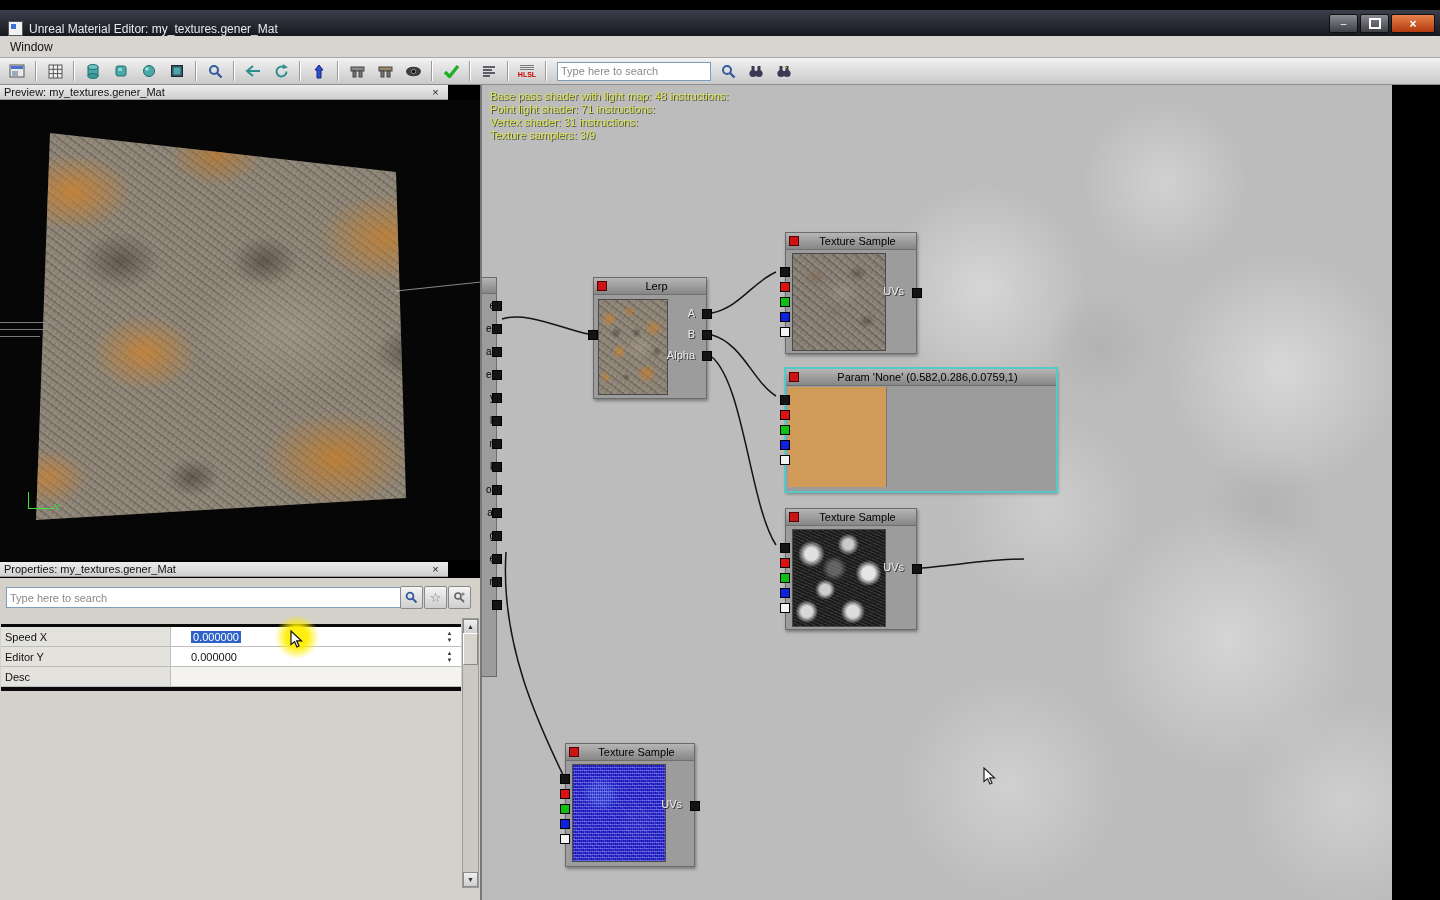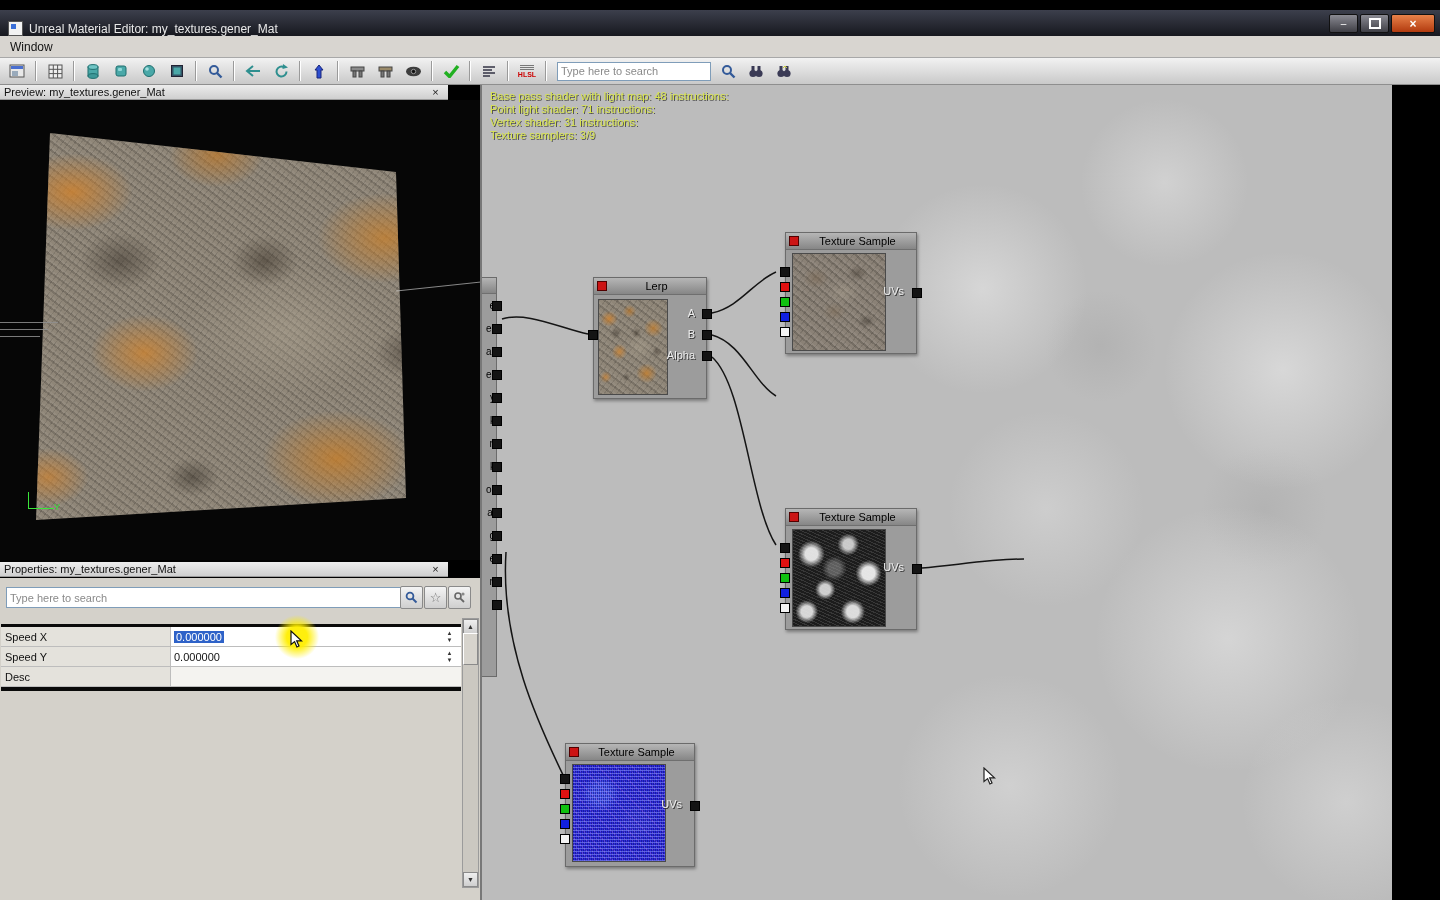--- a/index.html
+++ b/index.html
@@ -91,21 +91,21 @@
   
   #props-body{position:absolute;top:578px;left:0;width:481px;height:322px;background:#d4d1ca;}
   #props-search{position:absolute;left:6px;top:9px;width:388px;height:19px;border:1px solid #7f9db9;
     font-size:11px;padding:0 3px;color:#333;}
   #props-search::placeholder{color:#8a8a8a;}
   .pbtn{position:absolute;top:8px;width:21px;height:21px;border:1px solid #8a8a8a;border-radius:2px;
     background:linear-gradient(#f4f4f4,#cfcfcf);display:flex;align-items:center;justify-content:center;font-size:12px;color:#555;}
   #pgrid{position:absolute;left:1px;top:46px;width:460px;border-top:3px solid #0a0a0a;border-bottom:4px solid #0a0a0a;}
   .prow{display:flex;height:19px;border-bottom:1px solid #bdbdbd;background:#e4e2dc;font-size:11px;color:#111;position:relative;}
   .plabel{width:170px;display:flex;align-items:center;padding-left:4px;box-sizing:border-box;border-right:1px solid #bdbdbd;}
-  .pvalue{flex:1;background:#fff;display:flex;align-items:center;padding-left:3px;text-align:right;}
+  .pvalue{flex:1;background:#fff;display:flex;align-items:center;padding-left:20px;text-align:right;}
   .prow.desc .pvalue{background:#f4f3f0;}
   .sel{background:#2e62c8;color:#fff;padding:0 2px;}
   .spin{position:absolute;right:6px;top:1px;width:11px;height:17px;display:flex;flex-direction:column;
     align-items:center;justify-content:center;font-size:6px;color:#333;line-height:7px;}
   .vscroll{position:absolute;right:2px;top:40px;width:15px;height:268px;background:#cbc8c1;border:1px solid #9b9b9b;}
   .sbtn{position:absolute;left:0;width:13px;height:13px;background:linear-gradient(#efefef,#cfcfcf);
     border:1px solid #8a8a8a;font-size:7px;color:#333;text-align:center;line-height:13px;}
   .sthumb{position:absolute;left:0;top:14px;width:13px;height:30px;background:#d7d4cd;
     border:1px solid #8a8a8a;border-top-color:#fff;border-left-color:#fff;}
 
@@ -351,21 +351,21 @@
         <div class="plabel">Speed X</div>
         <div class="pvalue">
           <span class="sel">0.000000</span>
         </div>
         <div class="spin">
             <span>▲</span>
             <span>▼</span>
           </div>
       </div>
       <div class="prow">
-        <div class="plabel">Speed Y</div>
+        <div class="plabel">Editor Y</div>
         <div class="pvalue">
           <span>0.000000</span>
         </div>
         <div class="spin">
             <span>▲</span>
             <span>▼</span>
           </div>
       </div>
       <div class="prow desc">
         <div class="plabel">Desc</div>
@@ -444,20 +444,32 @@
       <div class="thumb rock-gray" style="left:6px;top:20px;width:92px;height:96px;"></div>
       <span class="pin-label" style="right:12px;top:52px;">UVs</span>
       <span class="conn c-black" style="left:-6px;top:34px;"></span>
       <span class="conn c-red" style="left:-6px;top:49px;"></span>
       <span class="conn c-green" style="left:-6px;top:64px;"></span>
       <span class="conn c-blue" style="left:-6px;top:79px;"></span>
       <span class="conn c-white" style="left:-6px;top:94px;"></span>
       <span class="conn c-black" style="right:-6px;top:55px;"></span>
     </div>
 
+    <div class="node" id="node-param" style="left:303px;top:283px;width:270px;height:122px;">
+      <div class="nhead">
+        <span class="rt"></span>
+        <span class="ntitle">Param 'None' (0.582,0.286,0.0759,1)</span>
+      </div>
+      <div id="param-swatch"></div>
+      <span class="conn c-black" style="left:-6px;top:26px;"></span>
+      <span class="conn c-red" style="left:-6px;top:41px;"></span>
+      <span class="conn c-green" style="left:-6px;top:56px;"></span>
+      <span class="conn c-blue" style="left:-6px;top:71px;"></span>
+      <span class="conn c-white" style="left:-6px;top:86px;"></span>
+    </div>
 
     <div class="node" id="node-tex-mid" style="left:303px;top:423px;width:130px;height:120px;">
       <div class="nhead">
         <span class="rt"></span>
         <span class="ntitle">Texture Sample</span>
       </div>
       <div class="thumb noise-bw" style="left:6px;top:20px;width:92px;height:96px;"></div>
       <span class="pin-label" style="right:12px;top:52px;">UVs</span>
       <span class="conn c-black" style="left:-6px;top:34px;"></span>
       <span class="conn c-red" style="left:-6px;top:49px;"></span>

